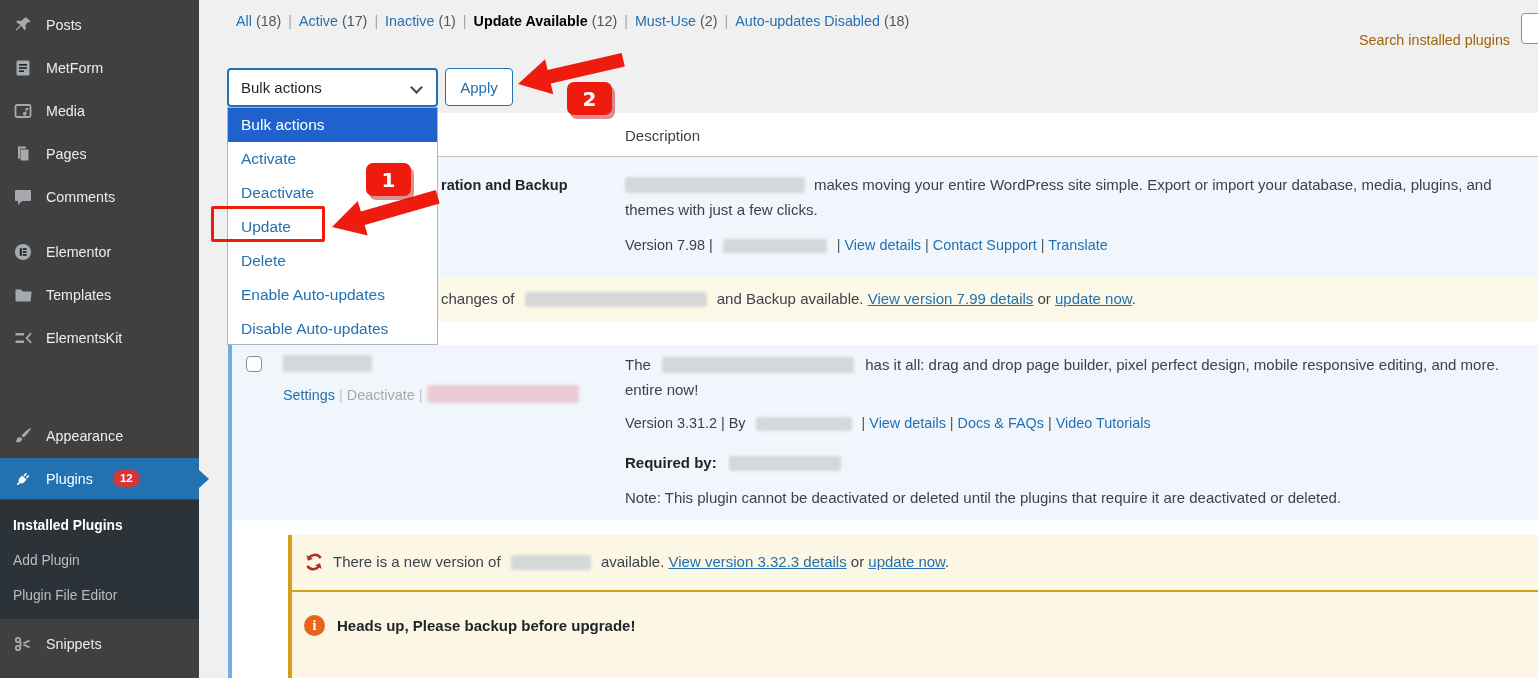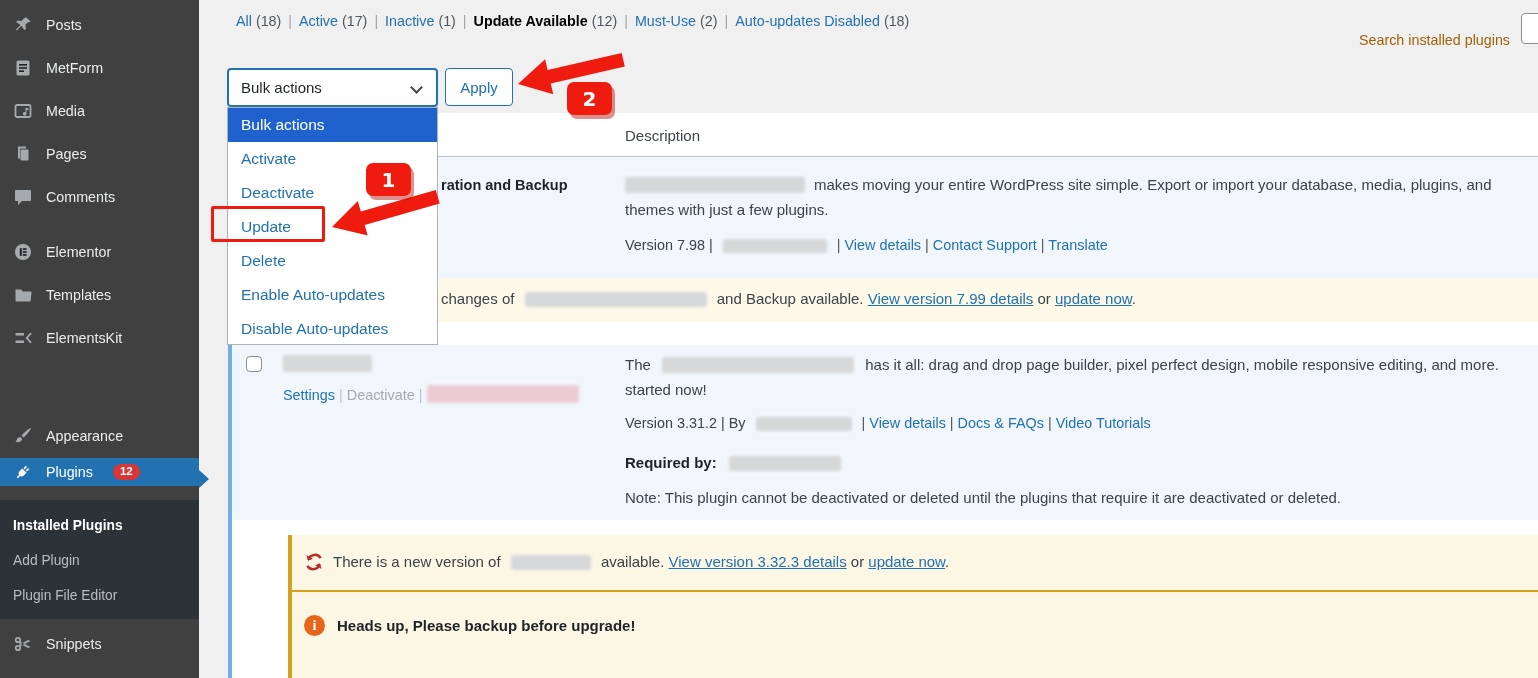--- a/index.html
+++ b/index.html
@@ -4,21 +4,21 @@
 <style>
   * { margin:0; padding:0; box-sizing:border-box; }
   html,body { font-family:"Liberation Sans", sans-serif; }
   #stage { position:relative; width:1538px; height:678px; background:#f0f0f1; overflow:hidden; }
 
   
   #sidebar { position:absolute; left:0; top:0; width:199px; height:678px; background:#404040; z-index:3; }
   .sb-item { position:absolute; left:0; width:199px; height:38px; display:flex; align-items:center;
              padding-left:13px; gap:13px; color:#eaecee; font-size:14.3px; cursor:pointer; }
   .sb-item .ic { width:20px; height:20px; flex:0 0 20px; display:flex; align-items:center; justify-content:center; }
-  .sb-item.active { background:#2271b1; color:#fff; height:28px; }
+  .sb-item.active { background:#2271b1; color:#fff; height:41px; }
   .badge { margin-left:7px; background:#d63638; color:#fff; font-size:11.5px; font-weight:bold;
            border-radius:10px; padding:2.5px 7px; line-height:1; }
   #sb-arrow { position:absolute; left:199px; top:470px; width:0; height:0;
               border-top:9px solid transparent; border-bottom:9px solid transparent;
               border-left:10px solid #2271b1; z-index:4; }
   #submenu { position:absolute; left:0; top:500px; width:199px; height:119px; background:#2c3338; }
   .sub-item { position:absolute; left:13px; font-size:13.8px; color:#b8bcc1; cursor:pointer; white-space:nowrap; }
   .sub-item.current { color:#fff; font-weight:bold; }
 
   
@@ -222,21 +222,21 @@
   <div id="search-input"></div>
 
   <div id="table-base"></div>
   <div id="blue-bar"></div>
   <div id="thead"></div>
   <div id="th-desc">Description</div>
 
   <div class="rowbg" id="row1-bg"></div>
   <div class="t pname" style="left:441px; top:177px;">ration and Backup</div>
   <div class="t" style="left:625px; top:176px;"><span class="blur" style="width:180px;height:16px;margin-right:9px;"></span><span>makes moving your entire WordPress site simple. Export or import your database, media, plugins, and</span></div>
-  <div class="t" style="left:625px; top:201px;">themes with just a few plugins.</div>
+  <div class="t" style="left:625px; top:201px;">themes with just a few clicks.</div>
   <div class="t meta" style="left:625px; top:237px;">
     <span>Version 7.98 |</span>
     <span class="blur" style="width:104px;height:14px;margin:0 6px;"></span>
     <span class="sep">|</span>
     <a>View details</a>
     <span class="sep">|</span>
     <a>Contact Support</a>
     <span class="sep">|</span>
     <a>Translate</a>
   </div>
@@ -259,21 +259,21 @@
     <span class="gsep">|</span>
     <span class="dis">Deactivate</span>
     <span class="gsep">|</span>
     <span class="blur pink" style="width:152px;height:18px;"></span>
   </div>
   <div class="t" style="left:625px; top:356px;">
     <span>The</span>
     <span class="blur" style="width:192px;height:16px;margin:0 7px;"></span>
     <span>has it all: drag and drop page builder, pixel perfect design, mobile responsive editing, and more.</span>
   </div>
-  <div class="t" style="left:625px; top:381px;">started now!</div>
+  <div class="t" style="left:625px; top:381px;">entire now!</div>
   <div class="t meta" style="left:625px; top:415px;">
     <span>Version 3.31.2 | By</span>
     <span class="blur" style="width:96px;height:14px;margin:0 6px;"></span>
     <span class="sep">|</span>
     <a>View details</a>
     <span class="sep">|</span>
     <a>Docs &amp; FAQs</a>
     <span class="sep">|</span>
     <a>Video Tutorials</a>
   </div>

